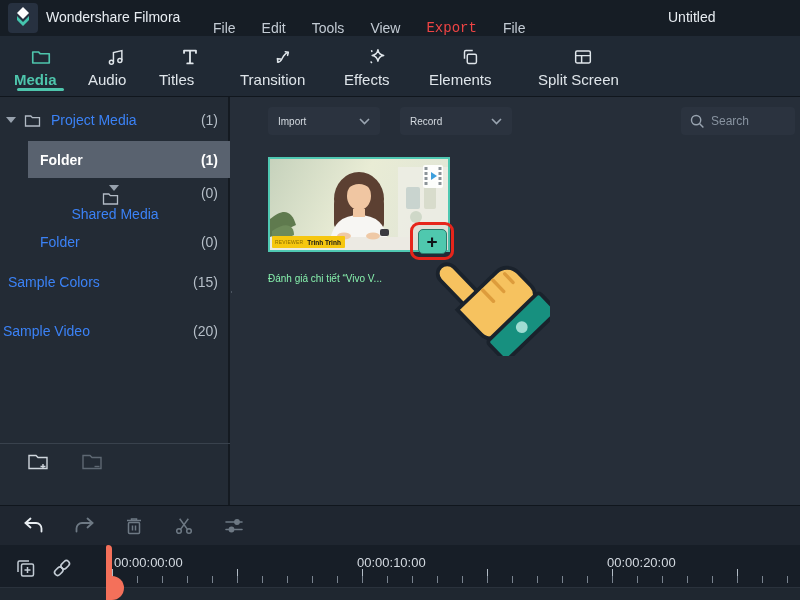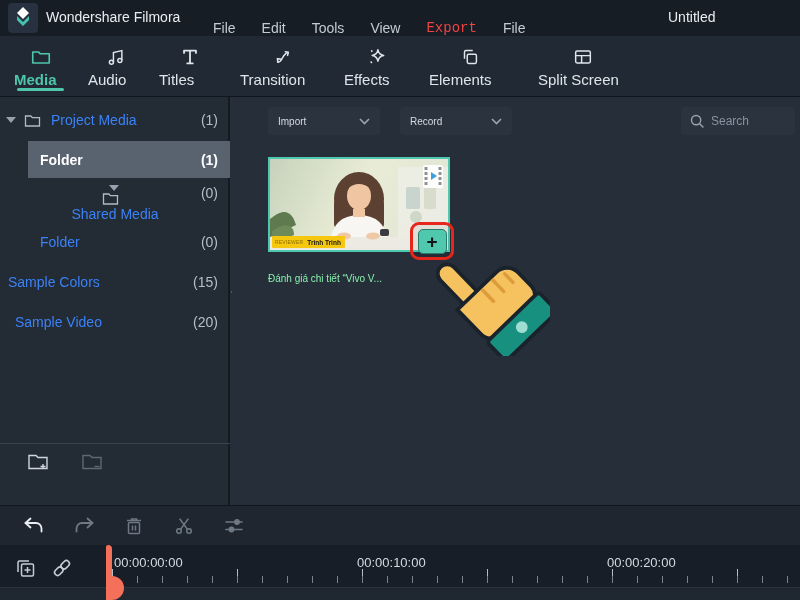--- a/index.html
+++ b/index.html
@@ -201,21 +201,21 @@
         <span class="srow-count">(0)</span>
       </div>
       <div class="side-row" style="top:128px; padding-left:40px;">
         <span class="srow-label">Folder</span>
         <span class="srow-count">(0)</span>
       </div>
       <div class="side-row" style="top:168px; padding-left:8px;">
         <span class="srow-label">Sample Colors</span>
         <span class="srow-count">(15)</span>
       </div>
-      <div class="side-row" style="top:208px; padding-left:15px;">
+      <div class="side-row" style="top:208px; padding-left:3px;align-items:flex-end;">
         <span class="srow-label">Sample Video</span>
         <span class="srow-count">(20)</span>
       </div>
       <div class="side-divider"></div>
       <div class="folder-btns">
         <span>
           <svg width="24" height="22" viewBox="0 0 24 22" fill="none" stroke="#cfd6dd" stroke-width="1.4">
               <path d="M3 4.5 h7 l2 2 h9 v11 H3 z"></path>
               <path d="M17 13 v5 M14.5 15.5 h5"></path>
             </svg>

